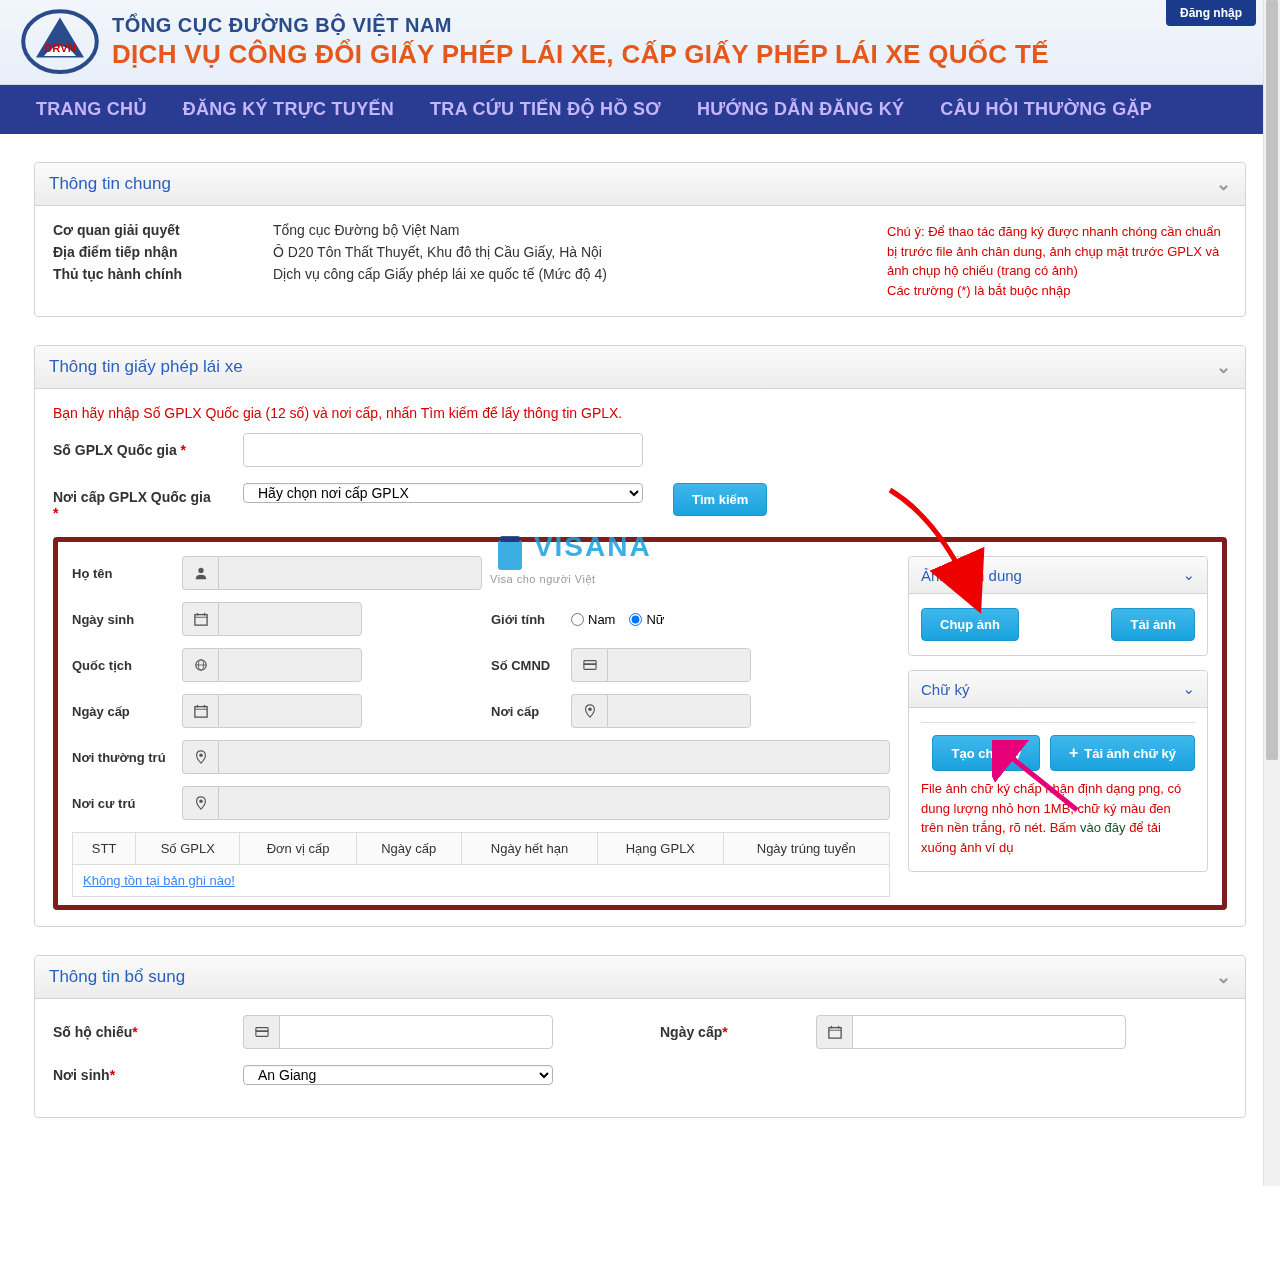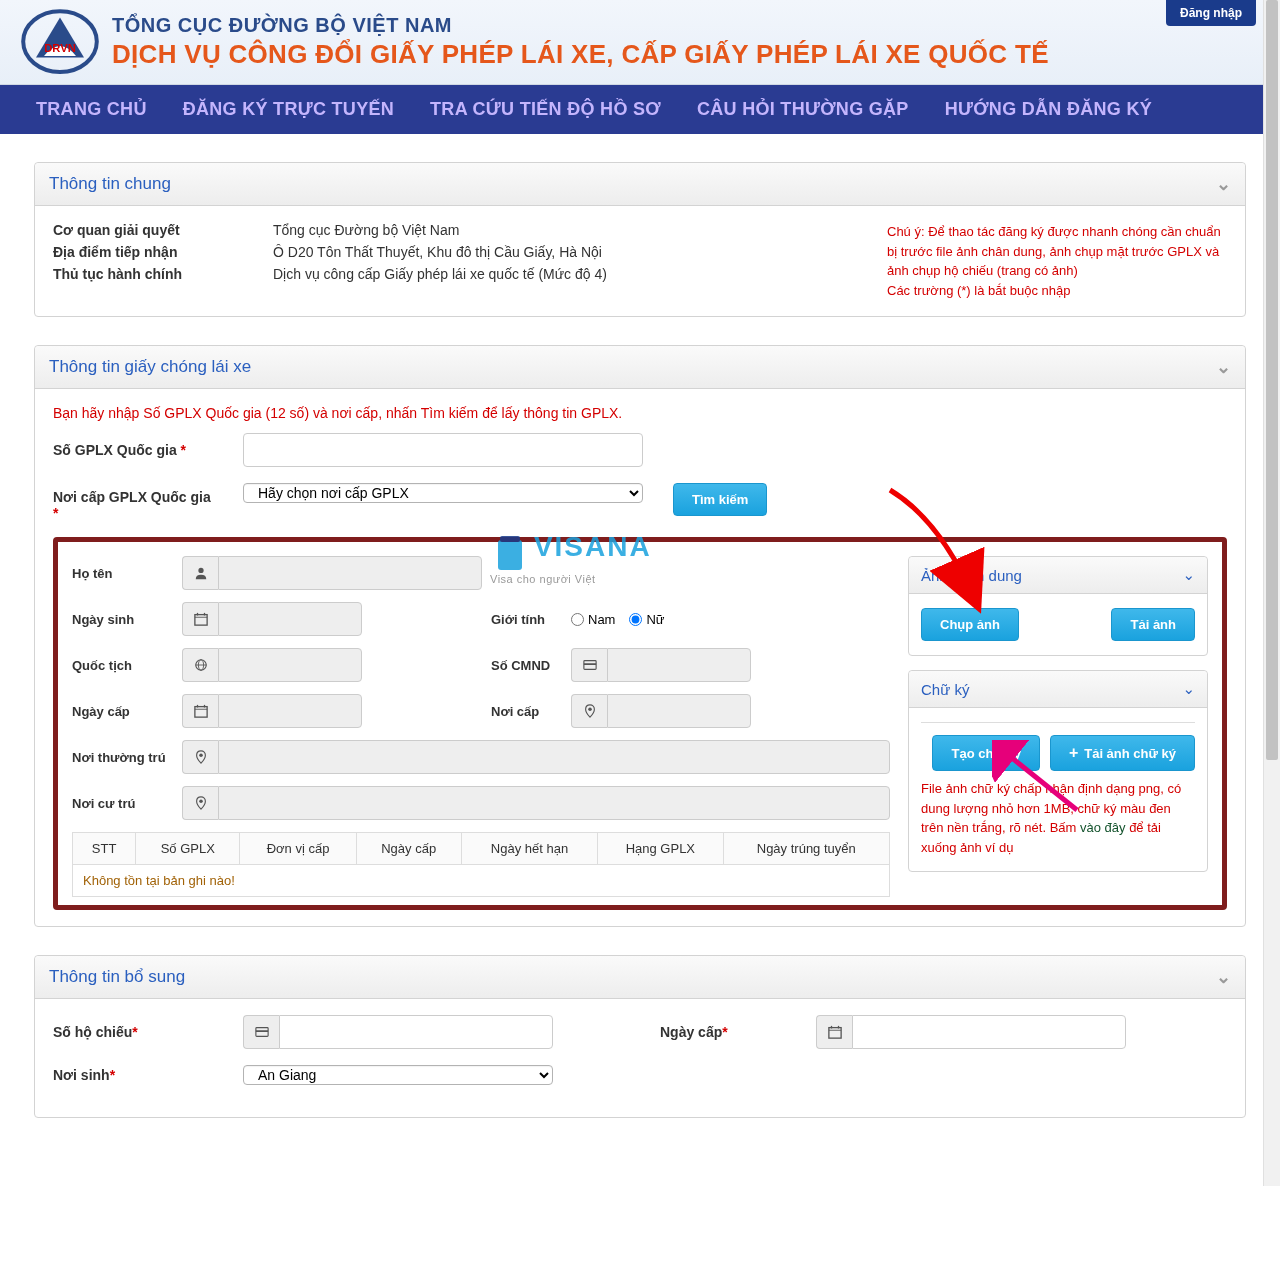--- a/index.html
+++ b/index.html
@@ -45,21 +45,21 @@
 .input-group .ro { flex: 1; height: 34px; border: 1px solid #ccc; border-radius: 0 4px 4px 0; background: #eee; }
 .pf-pair { display: flex; gap: 20px; }
 .pf-col { display: flex; align-items: center; flex: 1; }
 .radio-group { display: flex; gap: 14px; align-items: center; font-size: 13px; }
 .radio-group label { display: flex; align-items: center; gap: 4px; }
 .sig-note { color: #d40000; font-size: 13px; line-height: 1.5; margin-top: 8px; }
 .sig-note a { color: #14532d; text-decoration: none; }
 .table { width: 100%; border-collapse: collapse; margin-top: 12px; border: 1px solid #ddd; }
 .table th, .table td { border: 1px solid #ddd; padding: 8px 10px; font-size: 13px; text-align: left; }
 .table th { background: #fafafa; font-weight: normal; color: #333; text-align: center; }
-.table td { color: #a16207; }
+.table td { color: #3b82f6; text-decoration: underline; }
 .watermark { position: absolute; left: 490px; top: 530px; opacity: 0.85; pointer-events: none; }
 .watermark .wm-text { font-size: 28px; font-weight: bold; color: #1aa2de; letter-spacing: 2px; }
 .watermark .wm-sub { font-size: 11px; color: #888; margin-top: -2px; letter-spacing: 0.5px; }
 .arrow1 { position: absolute; left: 880px; top: 480px; pointer-events: none; }
 .arrow2 { position: absolute; left: 992px; top: 740px; pointer-events: none; }
 .scrollbar { position: absolute; right: 0; top: 0; width: 17px; height: 1261px; background: #f1f1f1; border-left: 1px solid #e0e0e0; }
 .scroll-thumb { position: absolute; left: 2px; right: 2px; top: 0; height: 760px; background: #c2c2c2; border-radius: 2px; }
 .scroll-arrow { position: absolute; left: 0; right: 0; height: 17px; display: flex; align-items: center; justify-content: center; color: #888; font-size: 10px; }
 .two-col { display: flex; gap: 40px; }
 .two-col .col { flex: 1; display: flex; align-items: center; }
@@ -81,22 +81,22 @@
   <div class="header-text">
     <div class="l1">TỔNG CỤC ĐƯỜNG BỘ VIỆT NAM</div>
     <div class="l2">DỊCH VỤ CÔNG ĐỔI GIẤY PHÉP LÁI XE, CẤP GIẤY PHÉP LÁI XE QUỐC TẾ</div>
   </div>
 </div>
 
 <div class="nav">
   <a>TRANG CHỦ</a>
   <a>ĐĂNG KÝ TRỰC TUYẾN</a>
   <a>TRA CỨU TIẾN ĐỘ HỒ SƠ</a>
+  <a>HƯỚNG DẪN ĐĂNG KÝ</a>
   <a>CÂU HỎI THƯỜNG GẶP</a>
-  <a>HƯỚNG DẪN ĐĂNG KÝ</a>
 </div>
 
 <div class="content">
 
   <div class="panel">
     <div class="panel-header">
       <span>Thông tin chung</span>
       <span class="chev">⌄</span>
     </div>
     <div class="panel-body">
@@ -118,21 +118,21 @@
         <div class="info-right">
           <div class="notice">Chú ý: Để thao tác đăng ký được nhanh chóng cần chuẩn bị trước file ảnh chân dung, ảnh chụp mặt trước GPLX và ảnh chụp hộ chiếu (trang có ảnh)</div>
           <div class="notice">Các trường (*) là bắt buộc nhập</div>
         </div>
       </div>
     </div>
   </div>
 
   <div class="panel">
     <div class="panel-header">
-      <span>Thông tin giấy chóng lái xe</span>
+      <span>Thông tin giấy phép lái xe</span>
       <span class="chev">⌄</span>
     </div>
     <div class="panel-body">
       <div class="instruct">Bạn hãy nhập Số GPLX Quốc gia (12 số) và nơi cấp, nhấn Tìm kiếm để lấy thông tin GPLX.</div>
 
       <div class="form-row">
         <div class="form-label"><span>Số GPLX Quốc gia</span> <span class="req">*</span></div>
         <input class="text-input" style="width: 400px;">
       </div>
 

